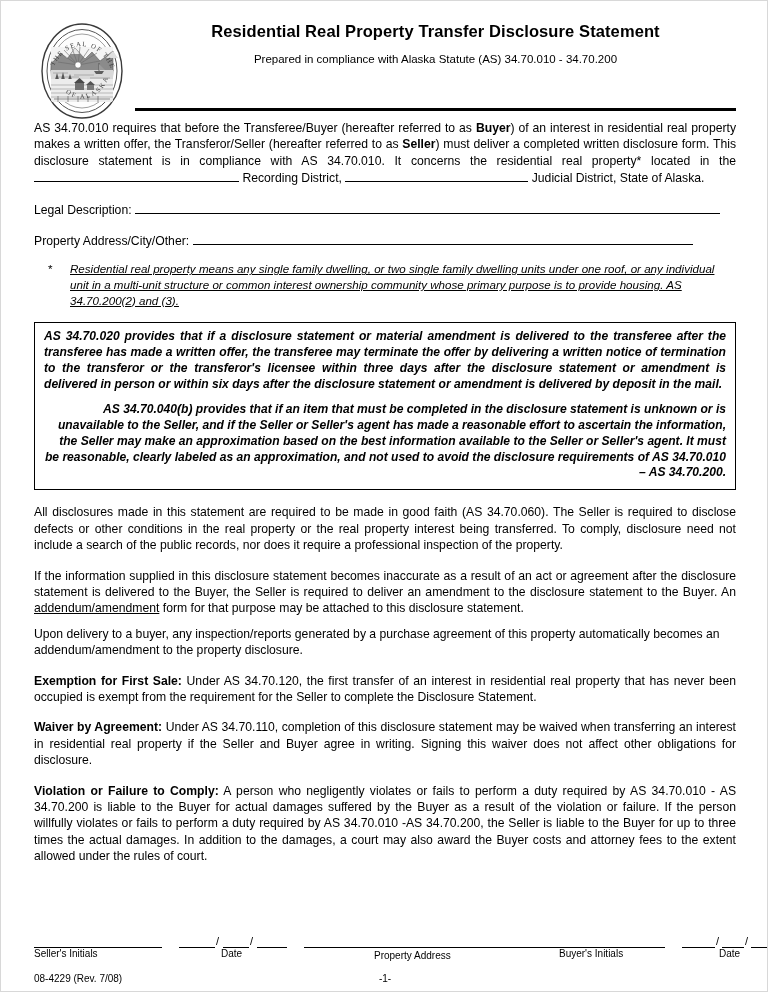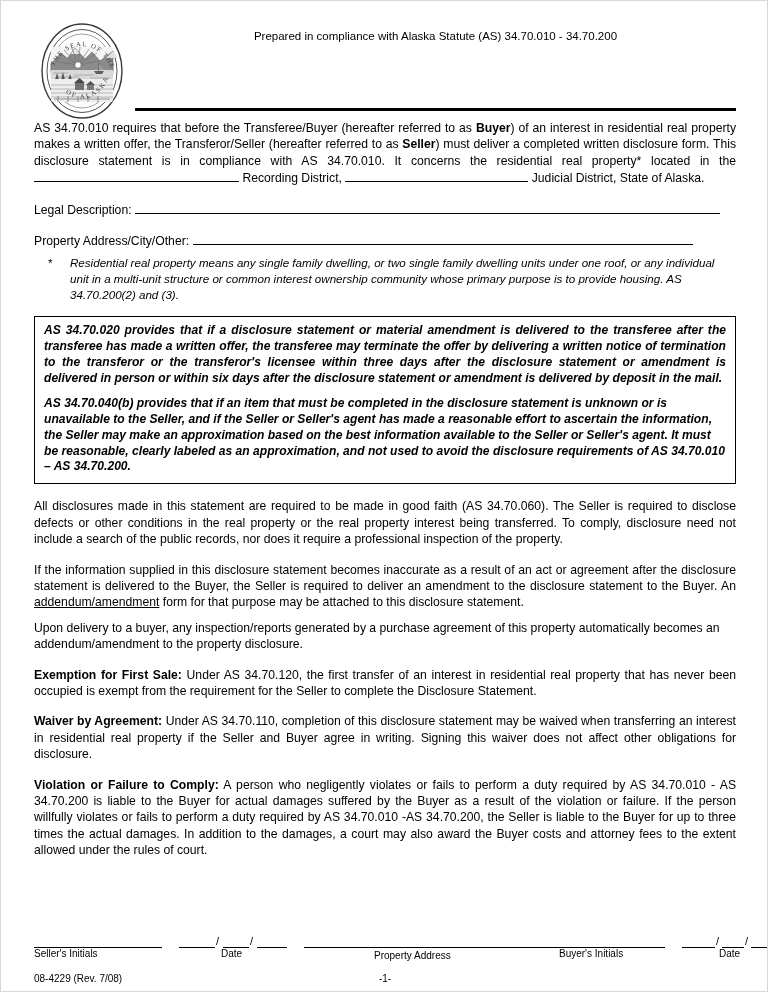--- a/index.html
+++ b/index.html
@@ -109,28 +109,29 @@
   .fieldrow .ruleline {
     display: inline-block;
     border-bottom: 1px solid #000;
     height: 11px;
     vertical-align: baseline;
   }
   .fieldrow .ruleline.legal { width: 585px; }
   .fieldrow .ruleline.addr  { width: 500px; }
 
   .footnote {
-    margin-top: 6px;
+    margin-top: 12px;
     margin-left: 14px;
     font-size: 11.6px;
     font-style: italic;
     line-height: 15.6px;
     text-align: left;
     padding-left: 22px;
     text-indent: -22px;
+    text-decoration: underline;
   }
   .footnote .star {
     font-style: normal;
     display: inline-block;
     width: 22px;
     text-indent: 0;
   }
 
   
   .statutebox {
@@ -140,21 +141,21 @@
   }
   .statutebox p {
     margin: 0;
     font-size: 12.1px;
     font-weight: bold;
     font-style: italic;
     line-height: 15.9px;
     text-align: justify;
   }
   .statutebox p + p { margin-top: 9px; }
-  .statutebox p:last-child { text-align: left; }
+  .statutebox p:last-child { text-align: right; }
   .statutebox p.just-all { text-align: justify; }
 
   .para { margin-top: 14px; }
   .u { text-decoration: underline; }
   .b { font-weight: bold; }
 
   
   .footer {
     position: absolute;
     left: 33px;
@@ -283,20 +284,21 @@
           <text font-family="'Liberation Serif', serif" font-size="6.6" fill="#3c3c3c" letter-spacing="1.4">
             <textPath href="#arcTop" startOffset="8%">THE SEAL OF THE STATE</textPath>
           </text>
           <text font-family="'Liberation Serif', serif" font-size="6.6" fill="#3c3c3c" letter-spacing="2">
             <textPath href="#arcBot" startOffset="27%">OF ALASKA</textPath>
           </text>
         </svg>
       </div>
 
       <div class="titleblock">
+        <div class="title-line2">Residential Real Property Transfer Disclosure Statement</div>
         <div class="subtitle">Prepared in compliance with Alaska Statute (AS) 34.70.010 - 34.70.200</div>
       </div>
 
       <div class="headrule"></div>
     </div>
 
 
     <div class="body-text">
       <span>AS 34.70.010 requires that before the Transferee/Buyer (hereafter referred to as </span><span class="b">Buyer</span><span>) of an interest in residential real property makes a written offer, the Transferor/Seller (hereafter referred to as </span><span class="b">Seller</span><span>) must deliver a completed written disclosure form.  This disclosure statement is in compliance with AS 34.70.010.  It concerns the residential real property* located in the </span><span class="blank w1"></span><span> Recording District, </span><span class="blank w2"></span><span> Judicial District, State of Alaska.</span>
     </div>

